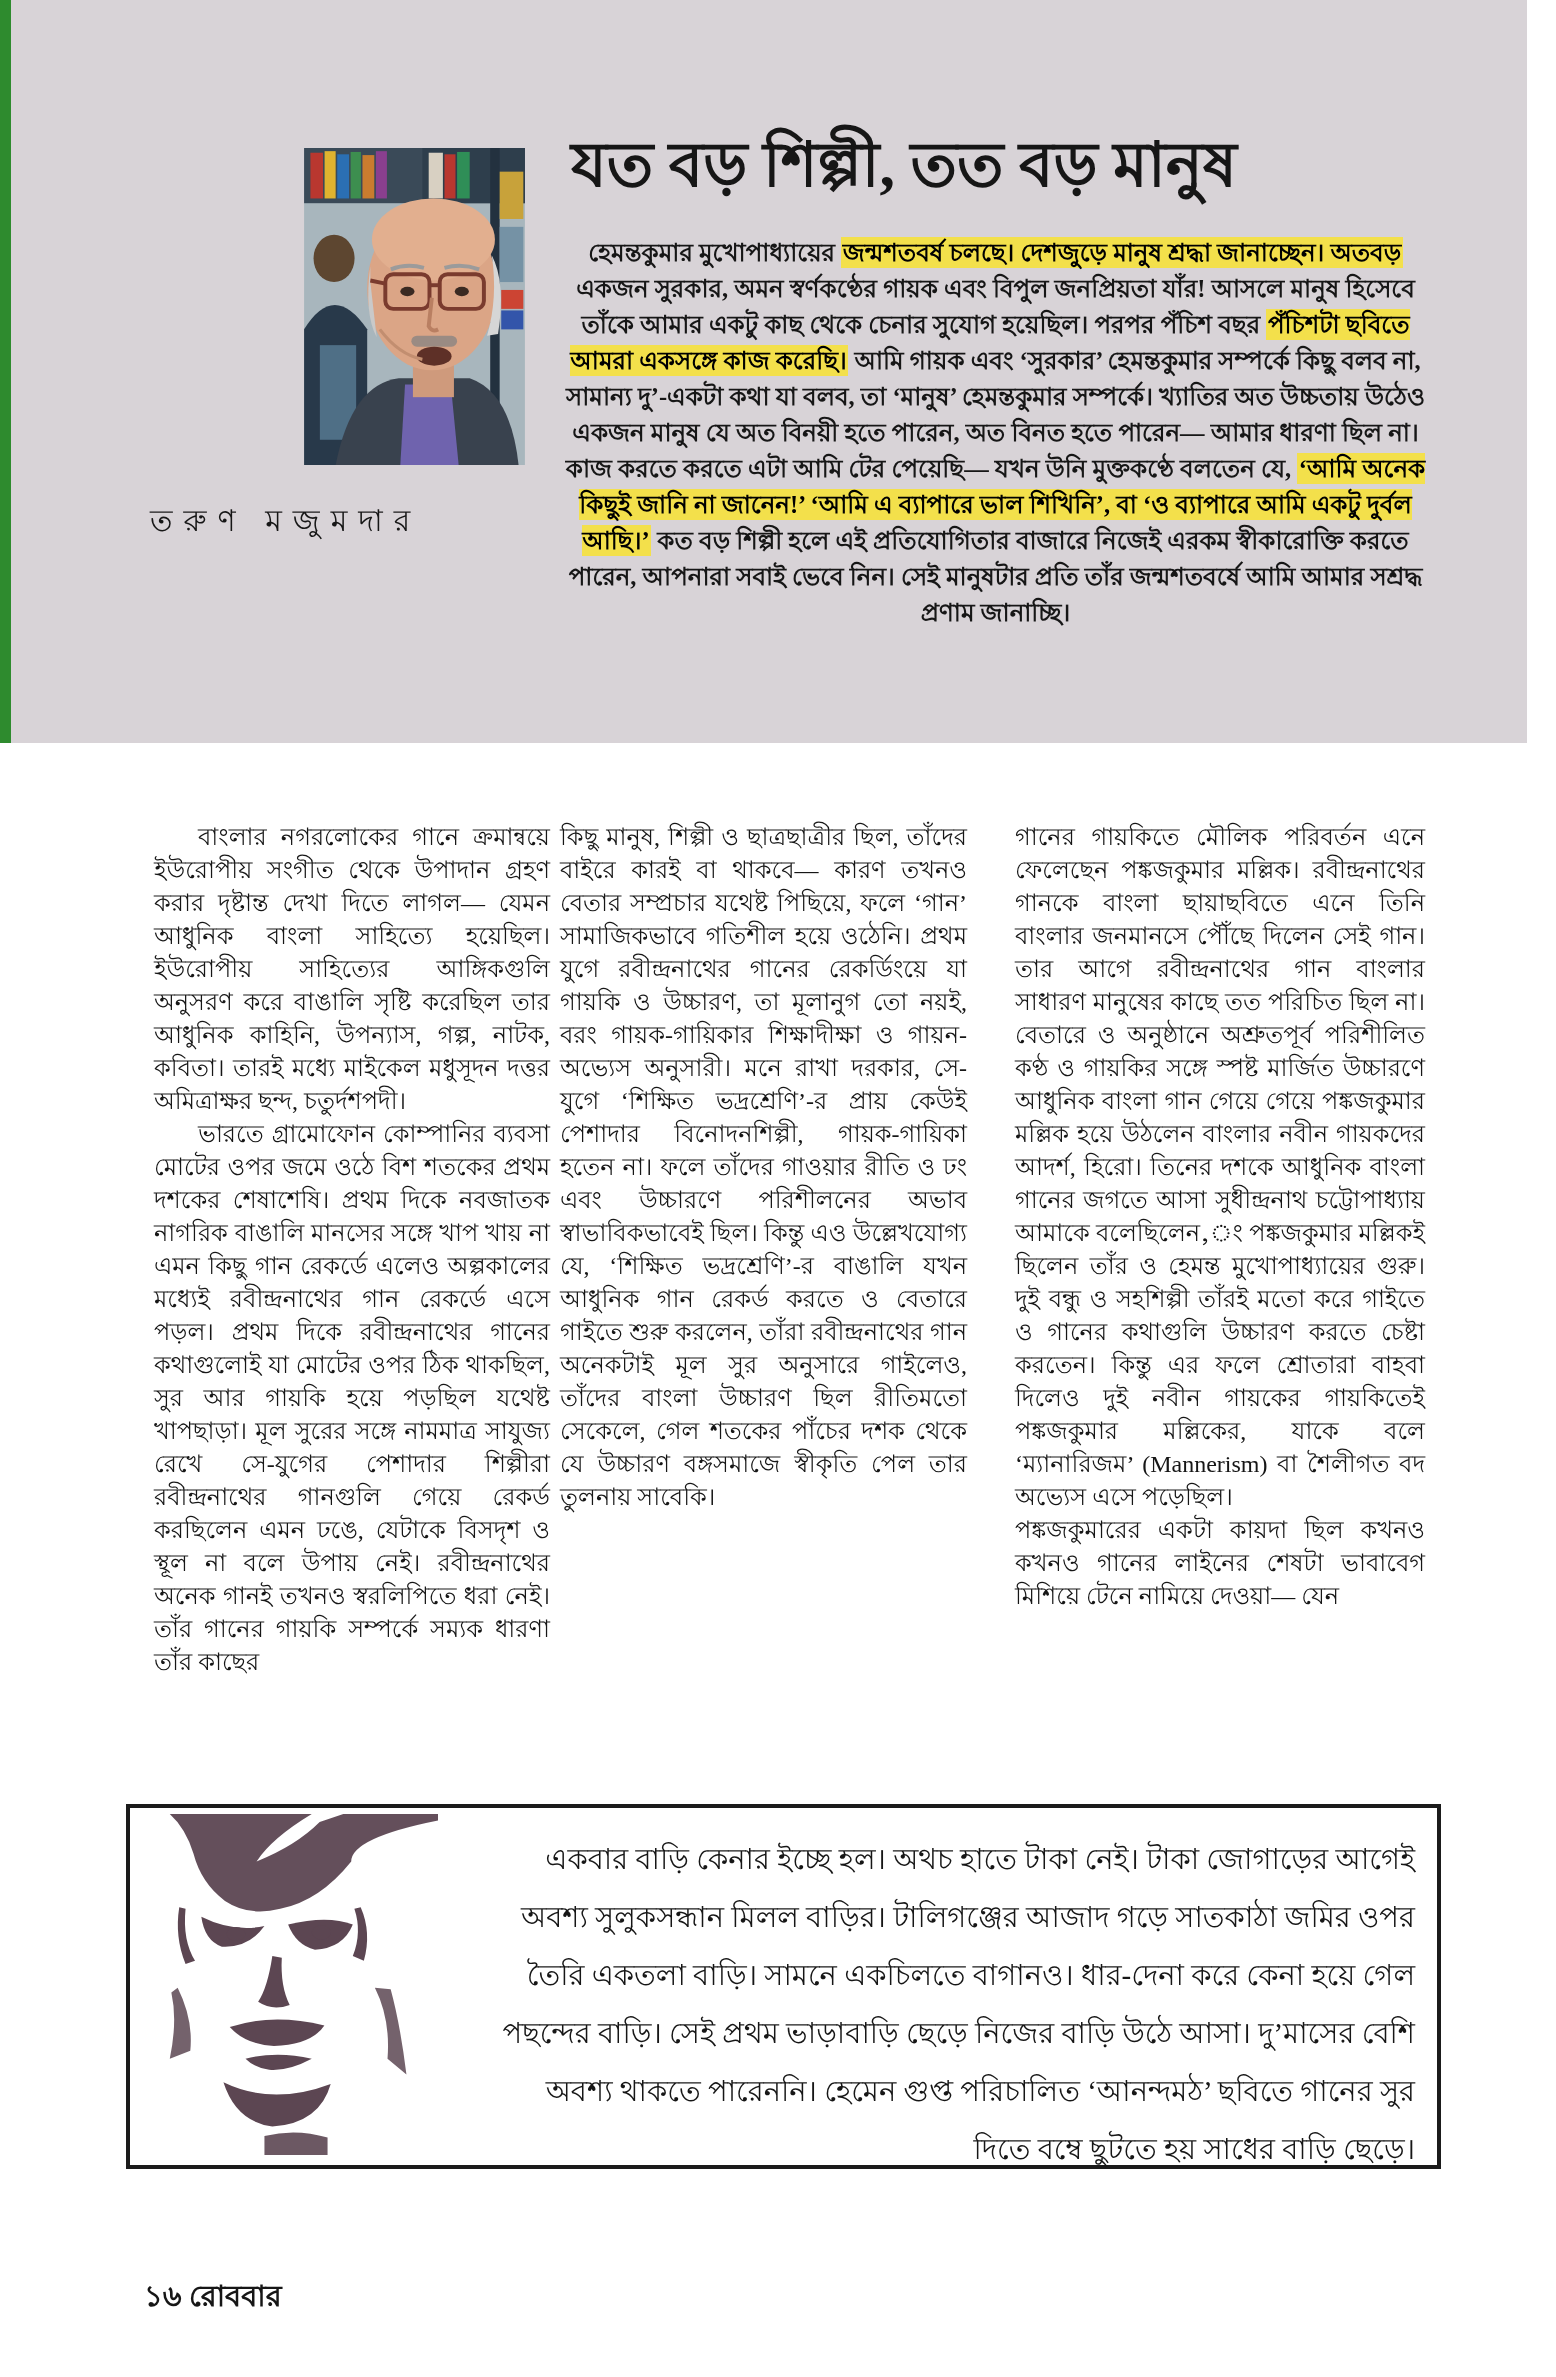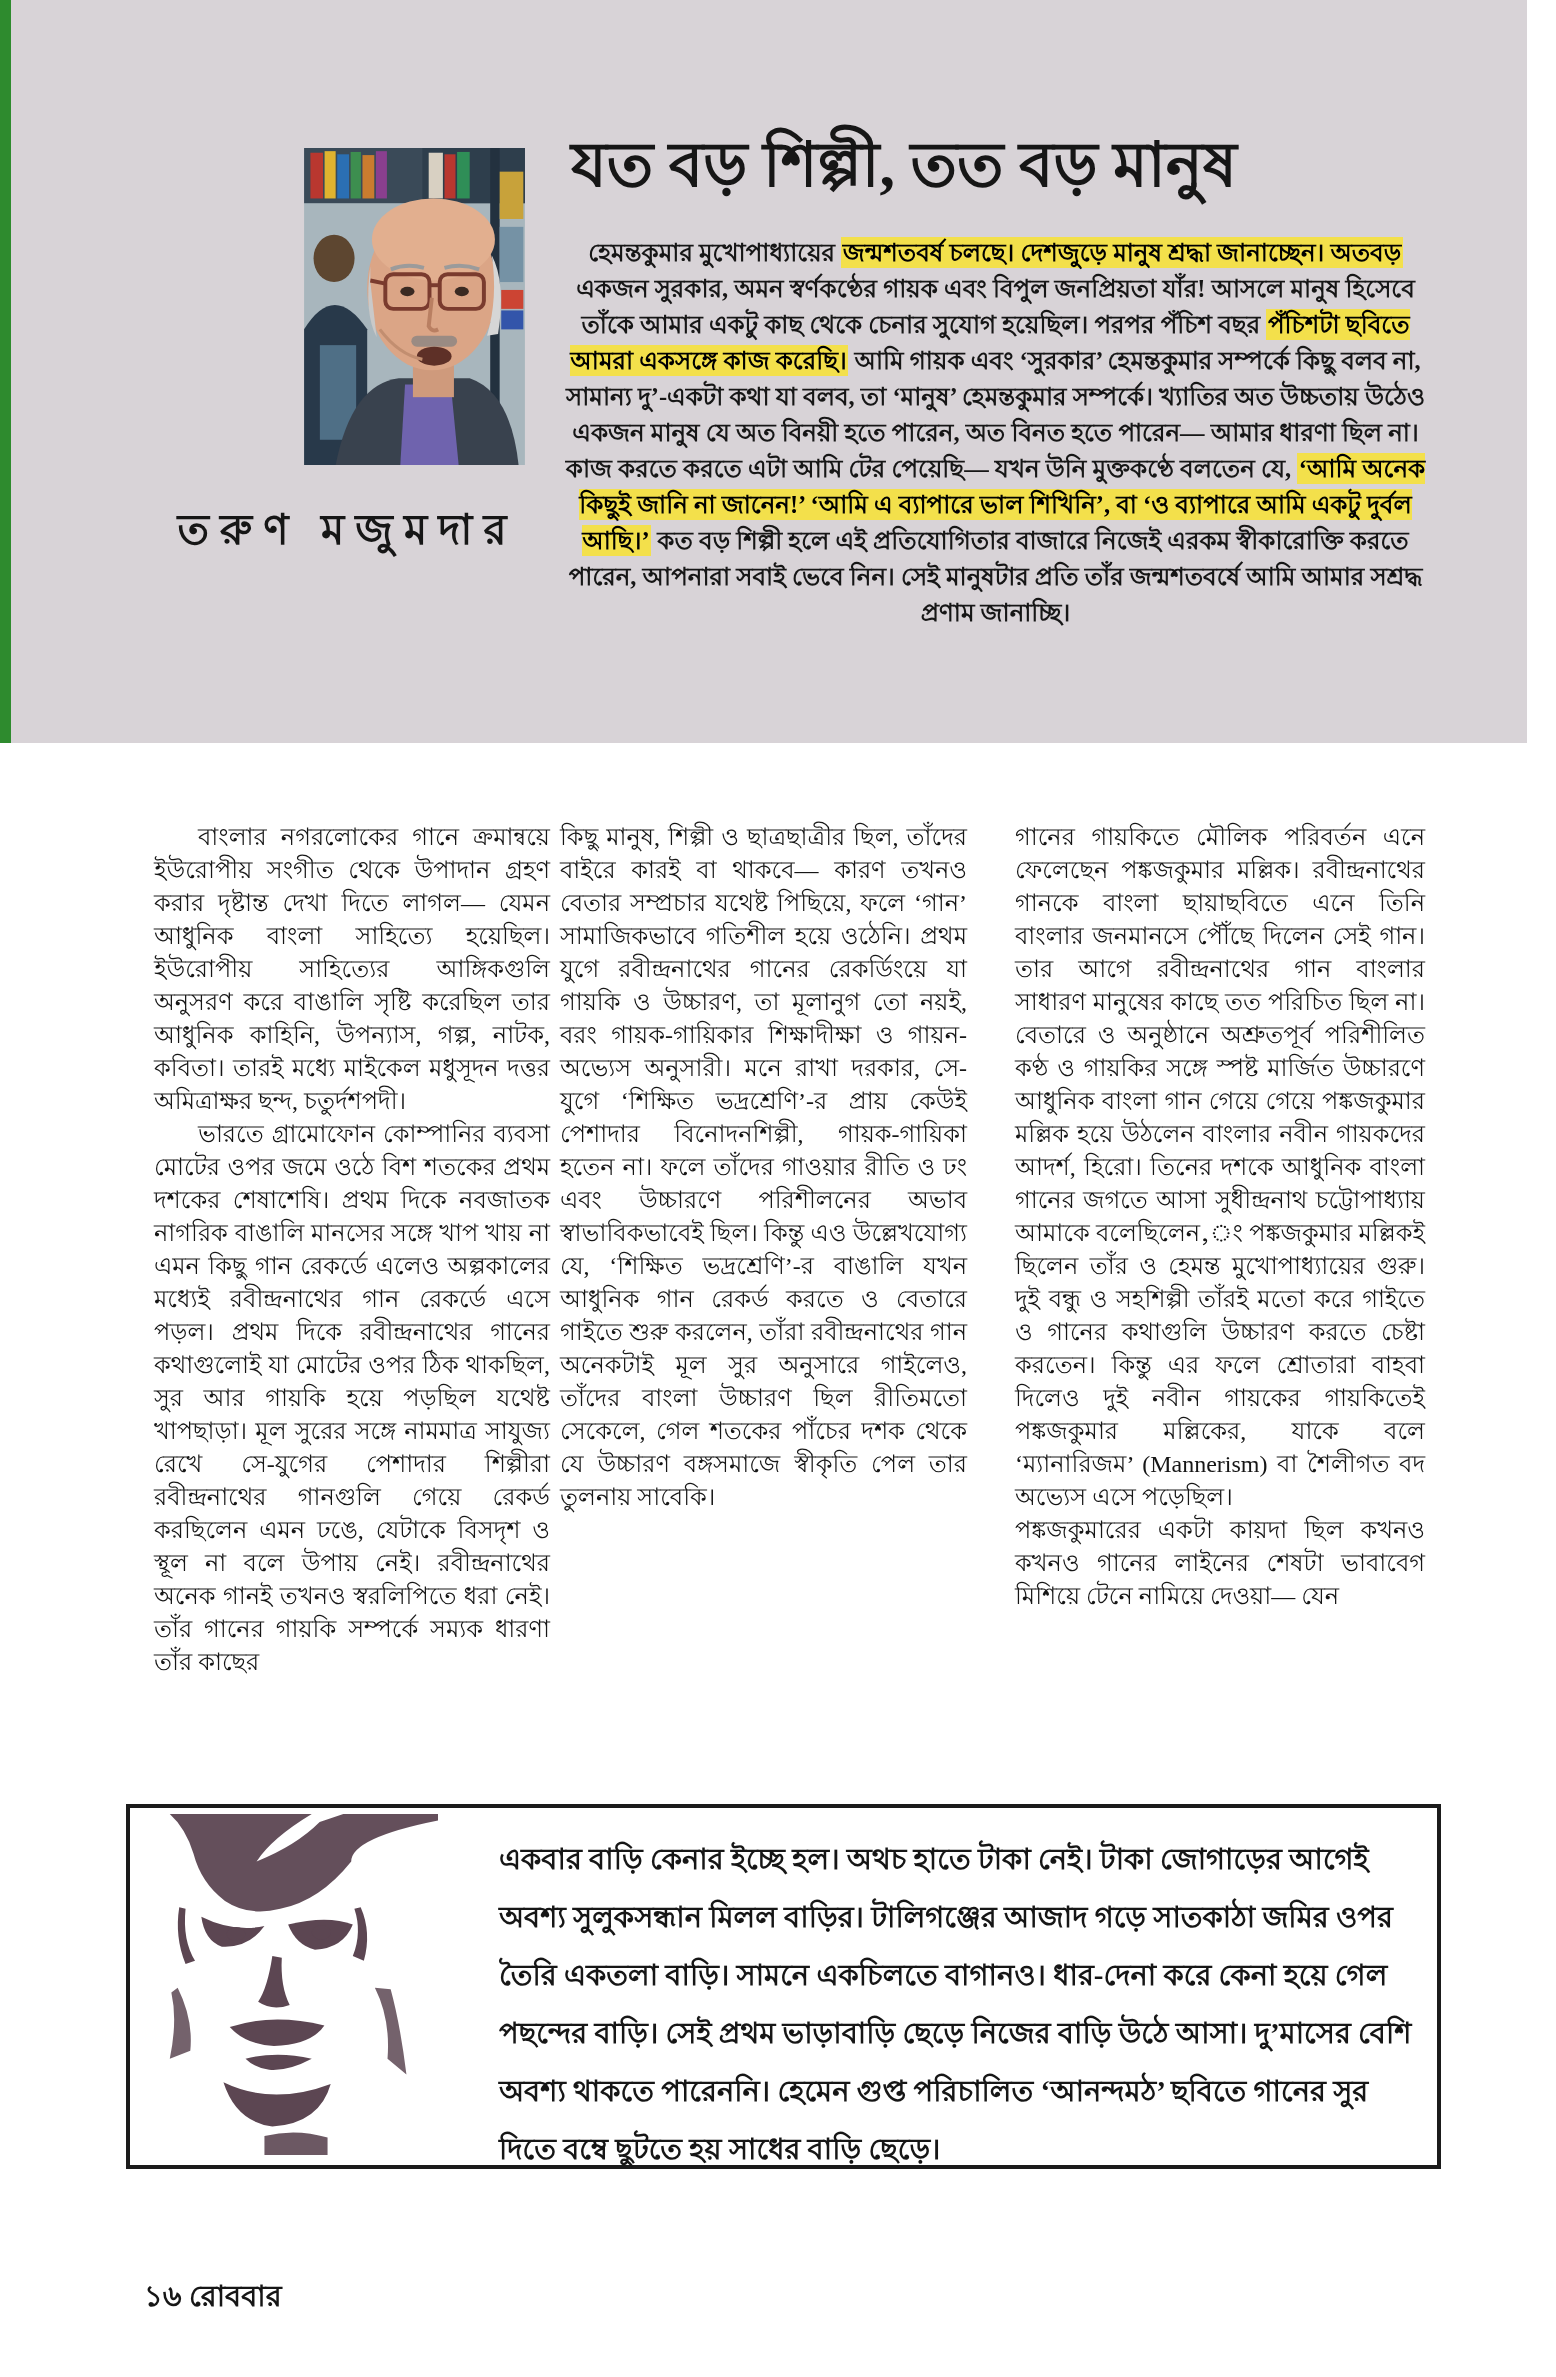--- a/index.html
+++ b/index.html
@@ -1,39 +1,39 @@
 <!DOCTYPE html>
 <html style="font-size:12.6px"><head>
 <meta charset="utf-8">
 <style>
   html,body{margin:0;padding:0;background:#ffffff;}
   .page{position:relative;width:1557px;height:2377px;background:#ffffff;overflow:hidden;
         font-family:"Liberation Serif","DejaVu Serif",serif;color:#161616;}
   .edge-bar{position:absolute;left:0;top:0;width:11px;height:743px;}
   .header-bg{position:absolute;left:11px;top:0;width:1516px;height:743px;}
   .photo{position:absolute;left:304px;top:148px;width:221px;height:317px;display:block;}
-  .byline{position:absolute;left:150px;top:497px;width:395px;text-align:center;
-          font-size:42px;font-weight:700;letter-spacing:11px;white-space:nowrap;}
+  .byline{position:absolute;left:150px;top:497px;width:395px;
+          font-size:30px;font-weight:400;letter-spacing:11px;white-space:nowrap;}
   .title{position:absolute;left:557px;top:117px;width:900px;margin:14px;
          font-size:62px;line-height:1.1;font-weight:700;}
   .intro{position:absolute;left:562px;top:235px;width:867px;
          font-size:24.5px;line-height:36px;font-weight:600;text-align:center;}
   .intro mark{background:var(--hl,#f3e04b);padding:2.4px 1.6px;}
   .cols{position:absolute;top:821px;left:0;width:1557px;}
   .col{position:absolute;top:0;font-size:24px;line-height:33px;text-align:justify;}
   .col-1{left:126px;width:396px;margin-left:28px;}
   .col-2{left:560px;width:407px;}
   .col-3{left:1015px;width:410px;}
   .col p{margin:0;}
   .col p.indent{text-indent:44px;}
   .pull-box{position:absolute;left:126px;top:1804px;width:1315px;height:365px;
             border:4px solid #1b1b1b;background:#ffffff;box-sizing:border-box;}
   .sketch{position:absolute;left:24px;top:6.3px;width:284px;height:341px;display:block;}
   .box-text{position:absolute;left:369px;top:22px;width:916px;
-            font-size:29px;line-height:58px;font-weight:700;text-align:left;}
+            font-size:29px;line-height:58px;font-weight:400;text-align:right;}
   .footer{position:absolute;left:144px;top:2273px;font-size:29px;font-weight:700;}
 </style>
 </head>
 <body>
 
 <div class="page" style="--hl: #f3e04b; color: rgb(22, 22, 22);">
 
   <div class="edge-bar" style="background: rgb(46, 139, 46);"></div>
   <div class="header-bg" style="background: rgb(216, 211, 215);"></div>
 

